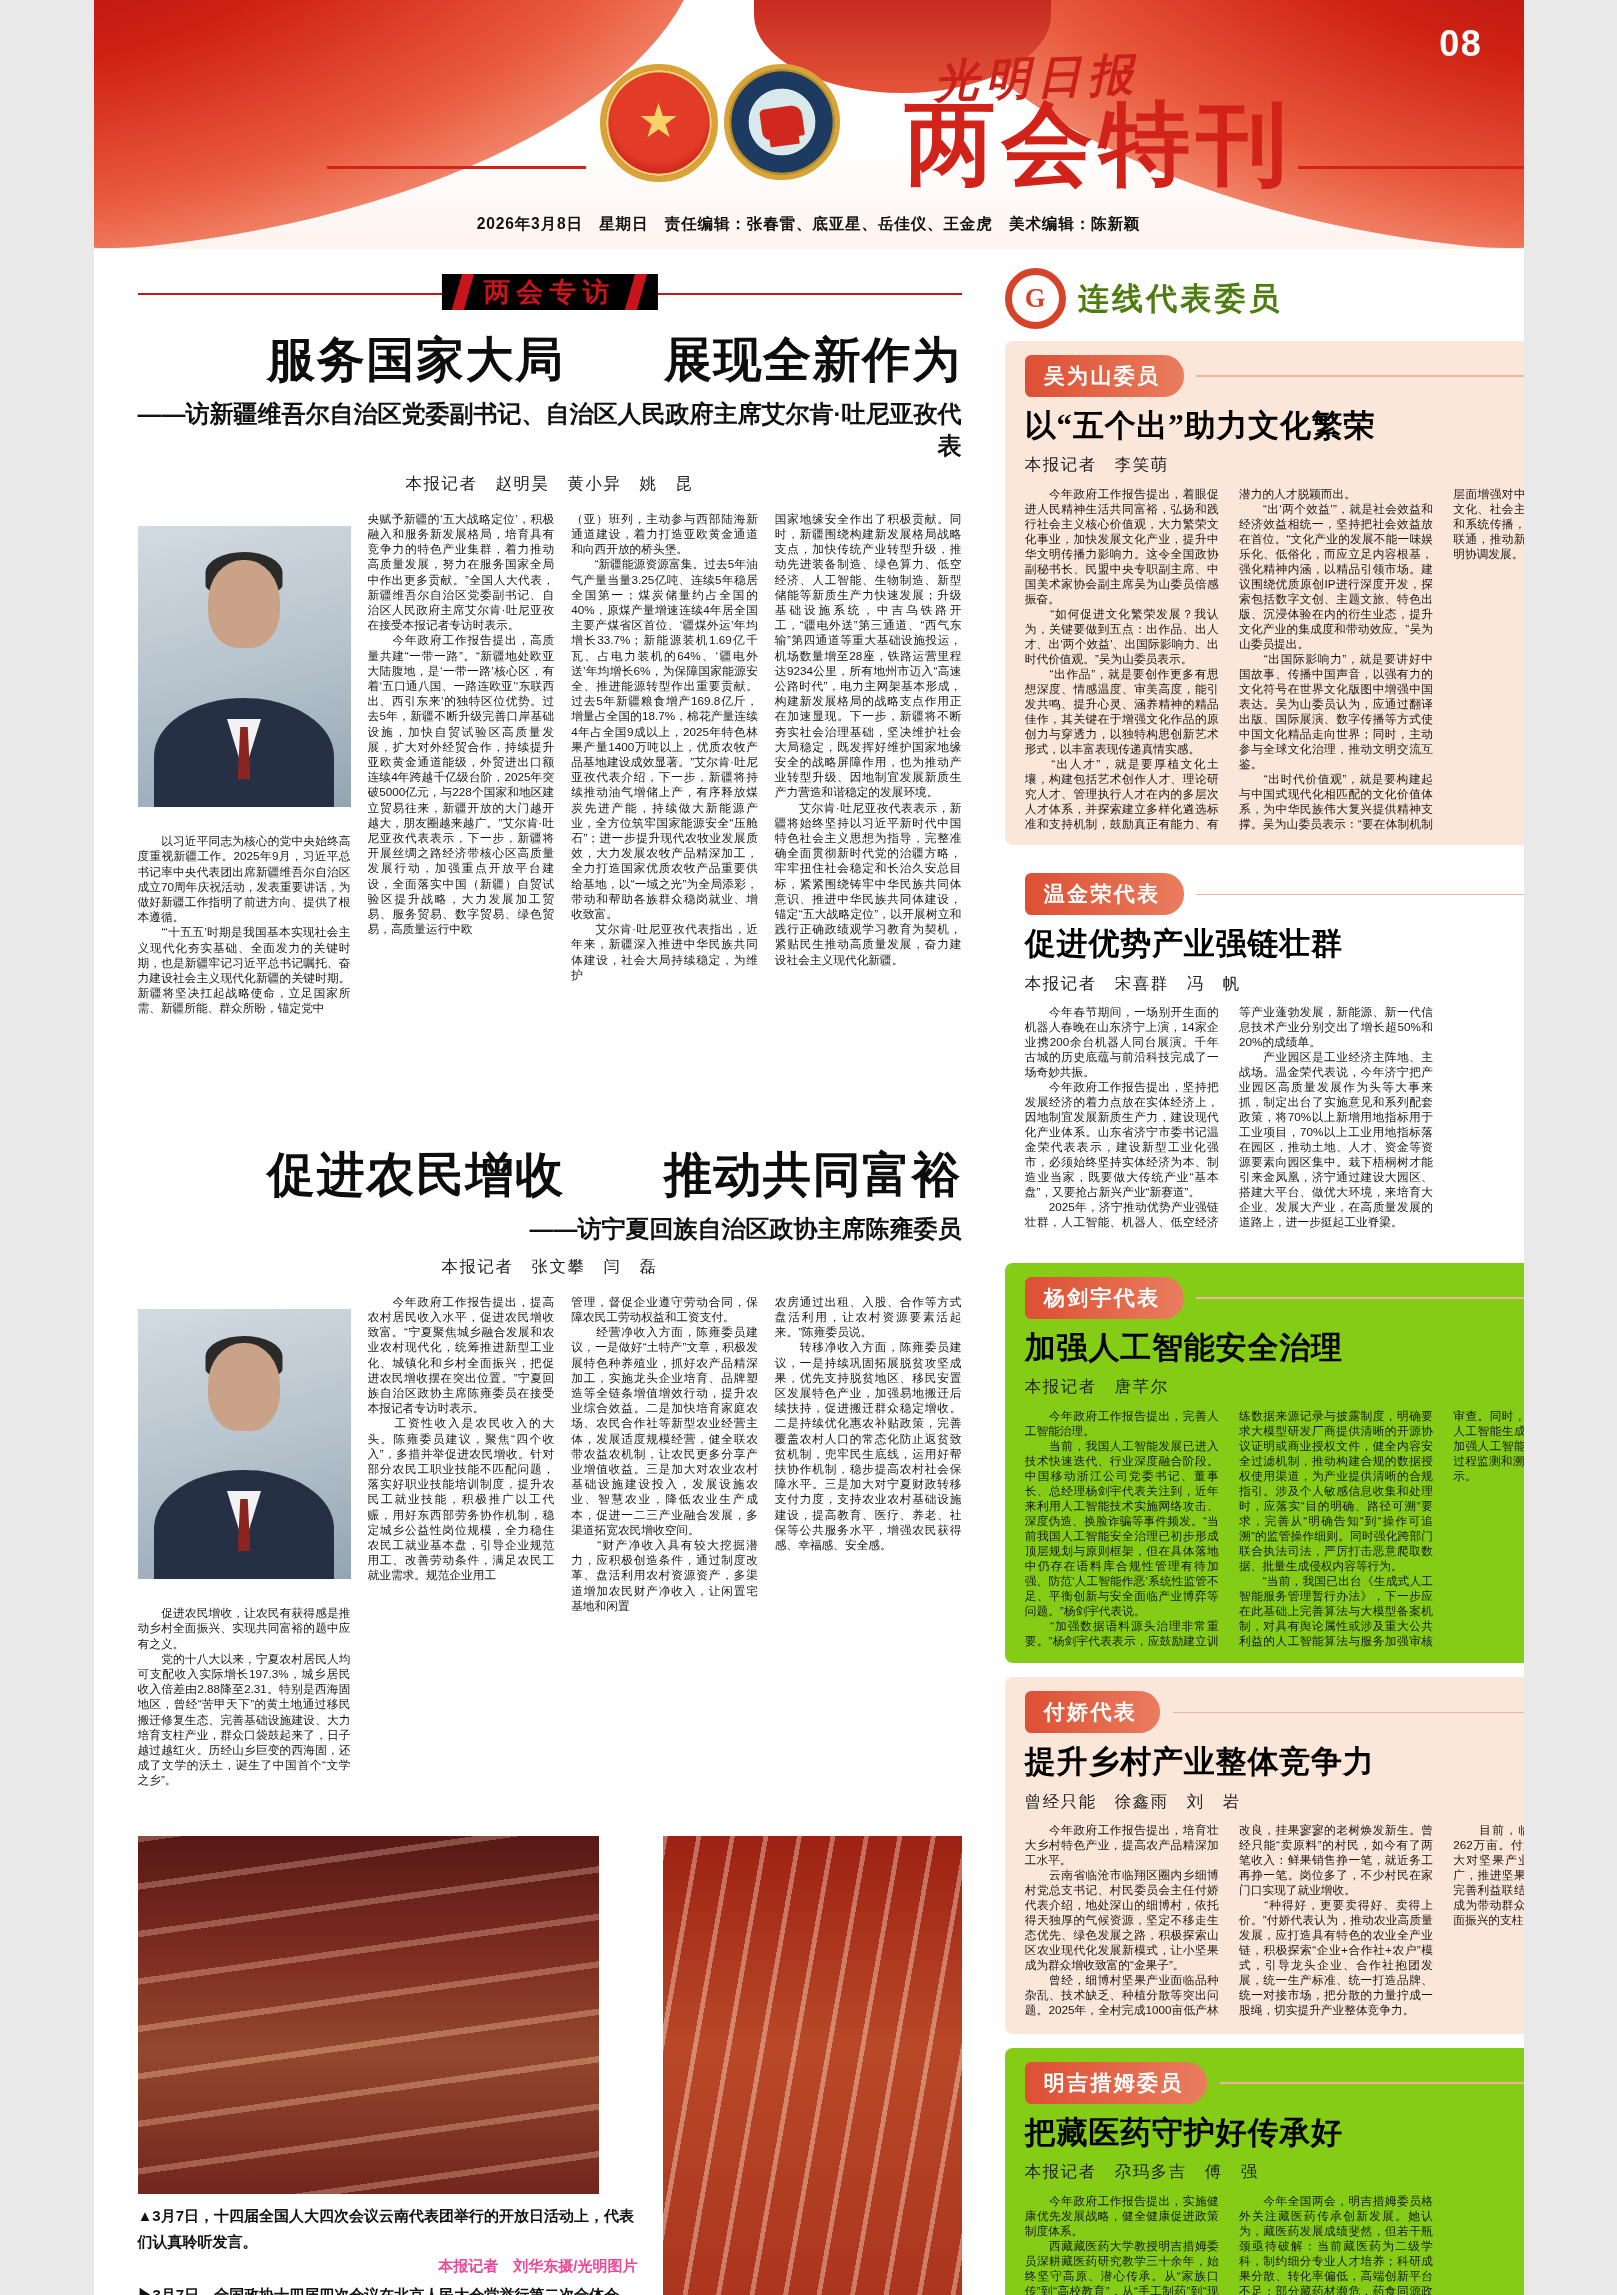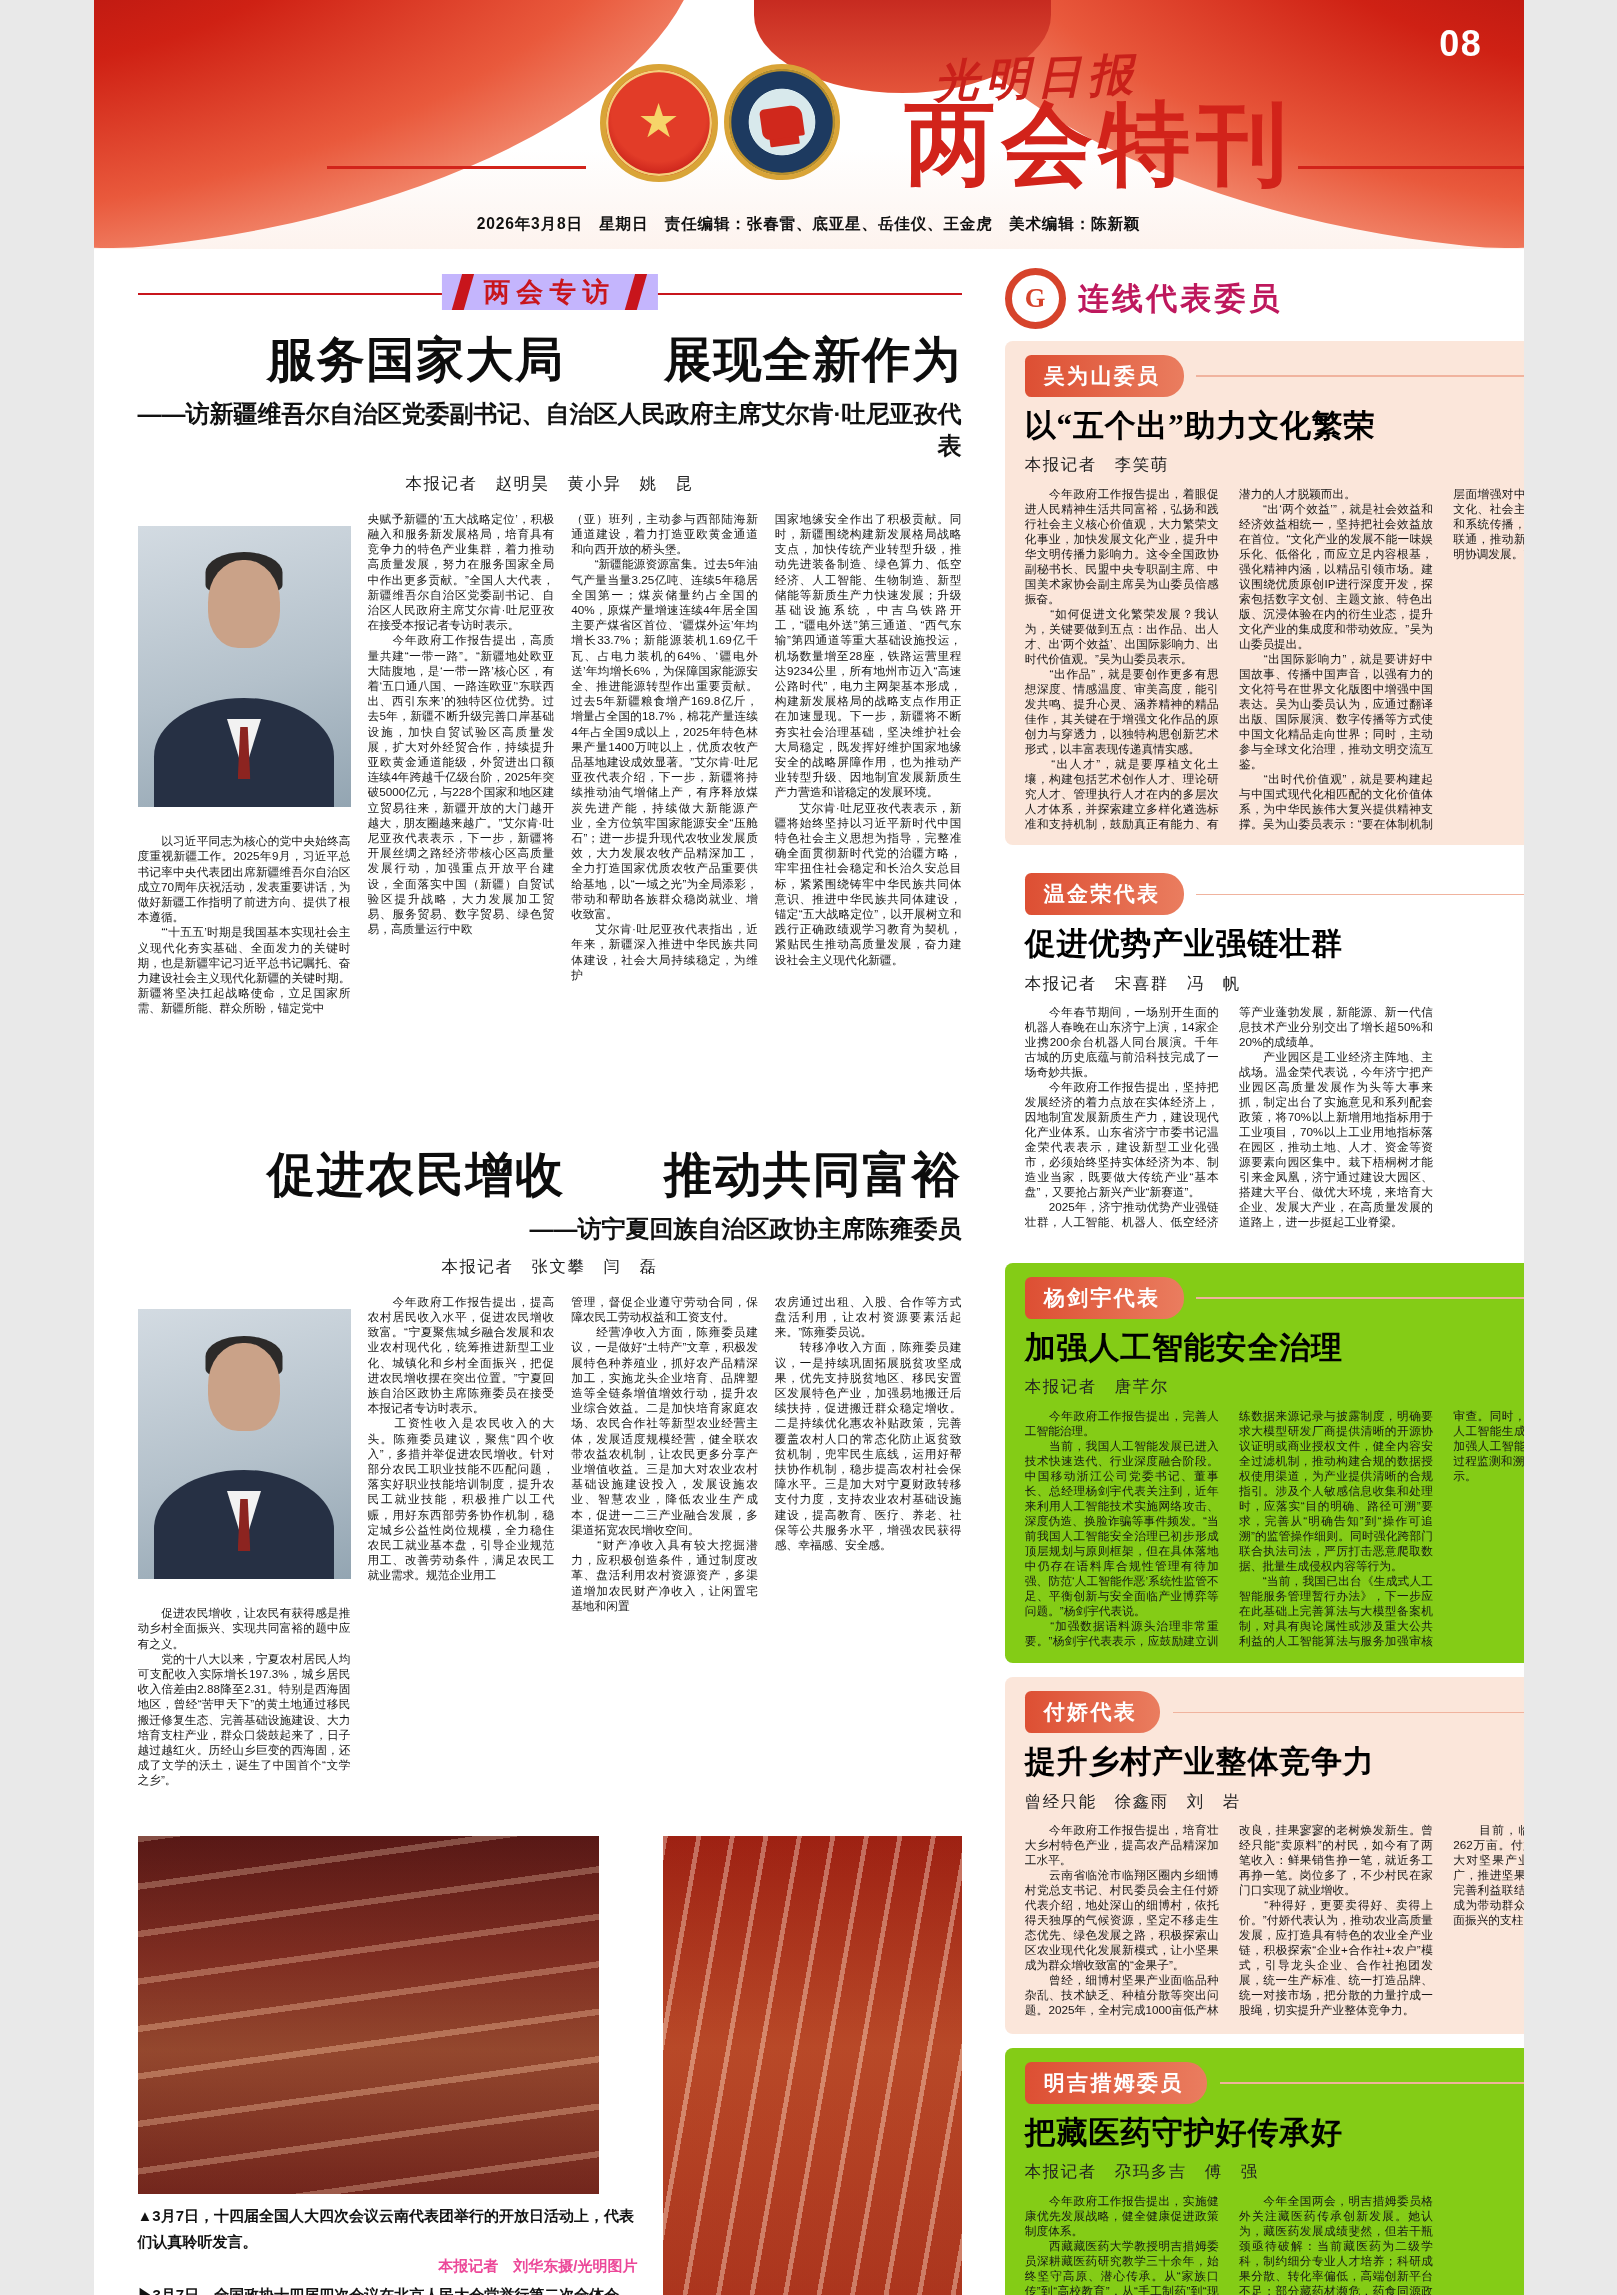--- a/index.html
+++ b/index.html
@@ -34,21 +34,21 @@
             font-size:15.6px;font-weight:bold;color:#111;letter-spacing:0.8px;}
 
   
   .content{display:flex;gap:43px;padding:20.3px 44px 0 44px;}
   .col-left{width:824px;flex:none;}
   .col-right{width:663px;flex:none;}
 
   
   .zt-row{position:relative;height:50px;margin-bottom:11px;}
   .zt-row .line{position:absolute;left:0;right:0;top:23.4px;height:2.3px;background:#c8151c;}
-  .zt-badge{position:absolute;left:50%;transform:translateX(-50%);top:4.7px;background:#c4b5fd;
+  .zt-badge{position:absolute;left:50%;transform:translateX(-50%);top:4.7px;background:#000000;
             padding:0 15.6px;display:flex;align-items:flex-start;gap:15px;}
   .zt-bar{width:11.7px;height:36px;background:#c8151c;transform:skewX(-16deg);}
   .zt-text{font-size:26.6px;font-weight:bold;color:#c8151c;letter-spacing:6.3px;}
 
   
   .a-title{font-family:"Liberation Serif",serif;font-weight:900;font-size:48px;color:#0d0d0d;
            text-align:right;letter-spacing:1.6px;line-height:1.25;margin:4.7px 0 7.8px;}
   .a-sub{font-size:24px;font-weight:bold;color:#111;text-align:right;margin:6.3px 0 11px;}
   .a-byline{font-size:16.4px;color:#222;text-align:center;margin-bottom:15.6px;letter-spacing:1.6px;}
 
@@ -85,21 +85,21 @@
   .news-photo.right .rows{position:absolute;inset:0;
       background:repeating-linear-gradient(100deg,rgba(255,245,230,0.35) 0 4.7px,rgba(120,20,10,0.12) 4.7px 33px);}
   .captions{position:absolute;left:0;top:367px;width:500px;}
   .cap{font-size:15px;font-weight:bold;line-height:1.75;color:#111;}
   .cap-credit{font-size:15px;font-weight:bold;text-align:right;color:#ec4899;margin:1.6px 0 6.3px;}
 
   
   .r-header{display:flex;align-items:center;gap:12.5px;height:59px;margin-bottom:12.5px;}
   .g-logo{width:47px;height:47px;border-radius:50%;border:7px solid #d6432b;display:flex;align-items:center;
           justify-content:center;font-family:"Liberation Serif",serif;font-weight:900;font-size:26.6px;color:#d6432b;}
-  .r-title{font-size:31px;font-weight:900;color:#be185d;letter-spacing:3.1px;font-family:Liberation Serif, serif;}
+  .r-title{font-size:31px;font-weight:900;color:#4d7c0f;letter-spacing:3.1px;font-family:Liberation Serif, serif;}
 
   .cards{display:flex;flex-direction:column;gap:14px;}
   .card{border-radius:7.8px;padding:14px 20.3px 12.5px;overflow:hidden;}
   .card.pink{background:#fbe6da;}
   .card.white{background:#ffffff;}
   .card.light{background:#84cc16;}
   .badge-row{display:flex;align-items:center;gap:12.5px;margin-bottom:7.8px;}
   .badge{position:relative;background:linear-gradient(90deg,#dd4f33,#ea7d5f);color:#fff;font-weight:bold;
          font-size:21px;letter-spacing:2.3px;padding:7px 23.4px 7px 19px;border-radius:6.3px 20.3px 20.3px 6.3px;}
   .badge::after{content:"";position:absolute;right:-11px;top:3.9px;bottom:3.9px;width:22px;border-radius:50%;

